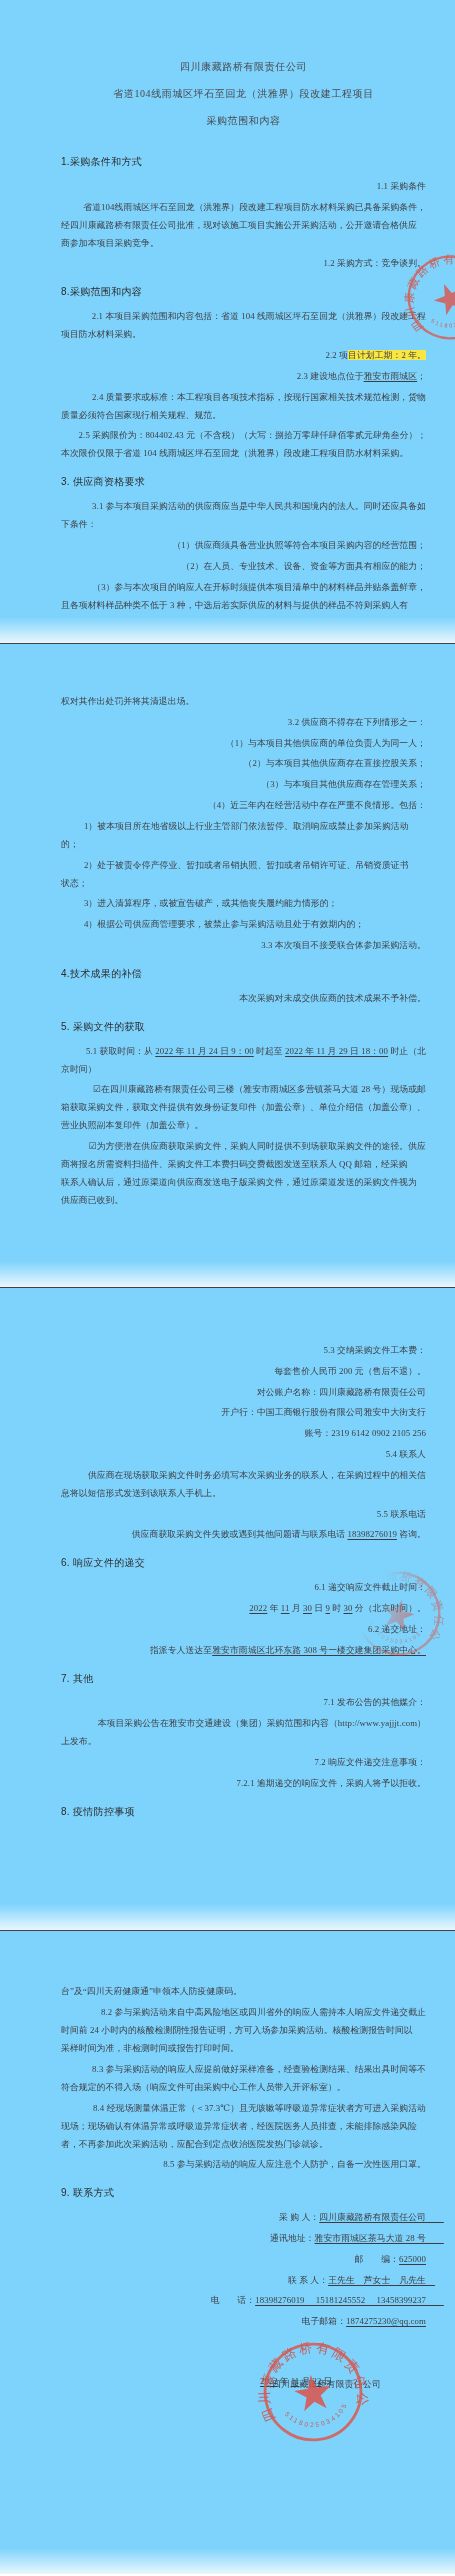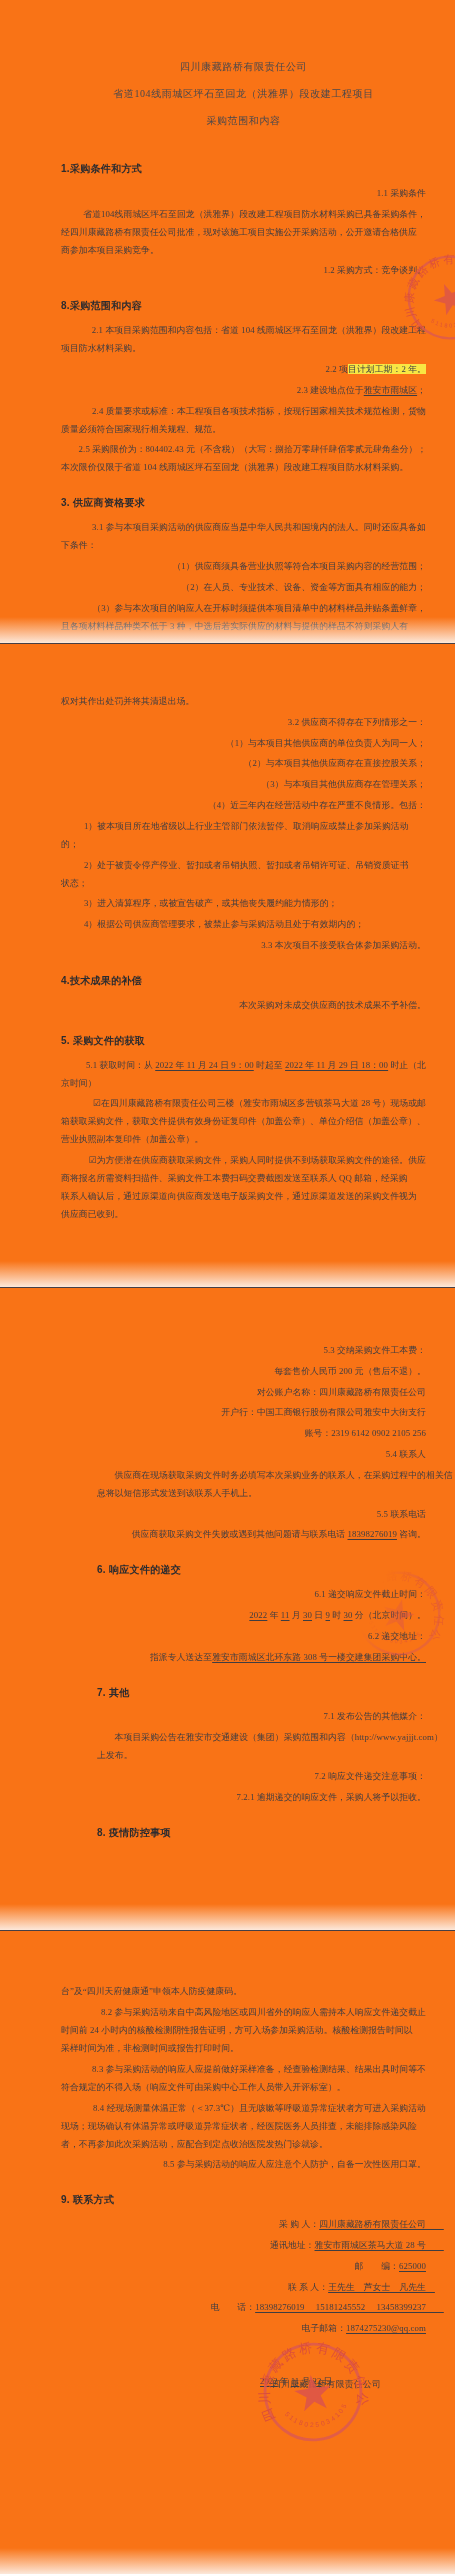--- a/index.html
+++ b/index.html
@@ -1,33 +1,33 @@
 <!DOCTYPE html>
 <html style="font-size:9px"><head>
 <meta charset="utf-8">
 <style>
   html,body{margin:0;padding:0;background:#ffffff;}
   body{font-family:"Liberation Serif","DejaVu Serif",serif;}
   .doc{width:456px;margin:0 auto;position:relative;}
-  .page{position:relative;width:456px;background:#f97316;overflow:hidden;color:#3f3d42;box-sizing:border-box;}
+  .page{position:relative;width:456px;background:#7dd3fc;overflow:hidden;color:#3f3d42;box-sizing:border-box;}
   .page::after{content:"";position:absolute;left:0;right:0;bottom:0;height:26px;
     background:linear-gradient(to bottom, rgba(253,253,253,0), rgba(253,253,253,.85));pointer-events:none;}
   .page-sep{height:1.1px;background:#463f45;box-shadow:0 0.6px 0 rgba(70,63,69,.4);}
   #page-1{height:643px;}
   #page-2{height:643px;}
   #page-3{height:642px;}
   #page-4{height:643px;}
   #page-1 .content{padding:53px 30px 0 61px;}
   #page-2 .content{padding:48px 30px 0 61px;}
-  #page-3 .content{padding:50px 30px 0 97px;}
+  #page-3 .content{padding:50px 30px 0 61px;}
   #page-4 .content{padding:51px 30px 0 61px;}
   .line{white-space:nowrap;}
   .t1{text-align:center;font-size:10px;line-height:27px;color:#4a484c;letter-spacing:0.6px;}
-  .h{font-family:"Liberation Sans","DejaVu Sans",sans-serif;font-weight:bold;font-size:10px;
-     line-height:25px;margin-top:14px;color:#2d2c2f;letter-spacing:0.3px;}
+  .h{font-family:"Liberation Sans","DejaVu Sans",sans-serif;font-weight:normal;font-size:10px;
+     line-height:25px;margin-top:7px;color:#2d2c2f;letter-spacing:0.3px;}
   .b0,.b1,.b2{font-size:8.8px;line-height:18px;color:#3f3d42;letter-spacing:0.1px;}
   .b1{text-indent:2em;margin-top:2.8px;text-align:right;}
   .b2{text-indent:2.6em;margin-top:2.8px;}
   .gap{height:8px;}
   .u{text-decoration:underline;text-underline-offset:2.3px;}
   .hl{background:#f8e743;}
   .sig-company{position:absolute;left:272px;top:448px;font-size:8.8px;letter-spacing:0.3px;color:#3f3d42;}
   .sig-date{position:absolute;left:260px;top:445px;font-size:8.8px;color:#3f3d42;}
   .stamp{position:absolute;pointer-events:none;}
   #stamp-1{left:401px;top:249px;width:97px;height:97px;transform:rotate(-22deg);opacity:.8;}

